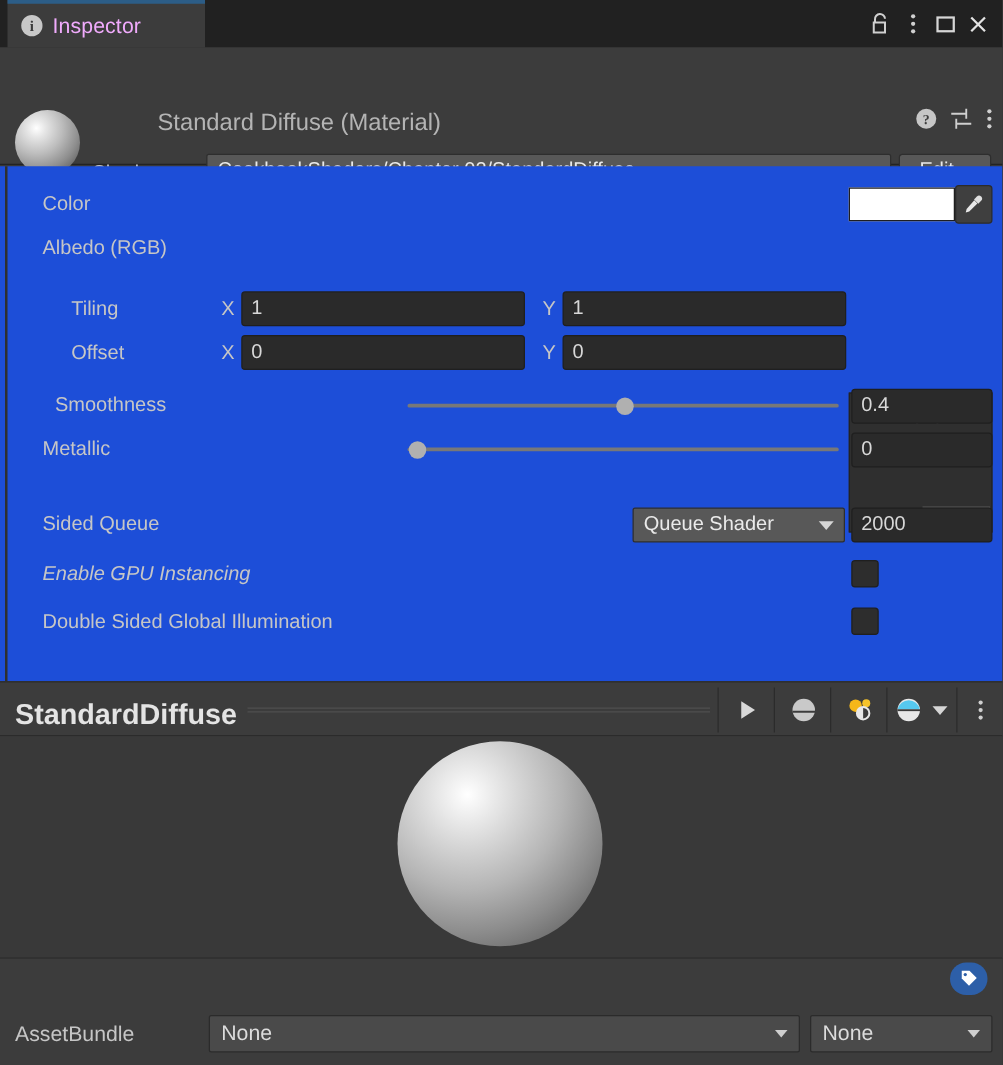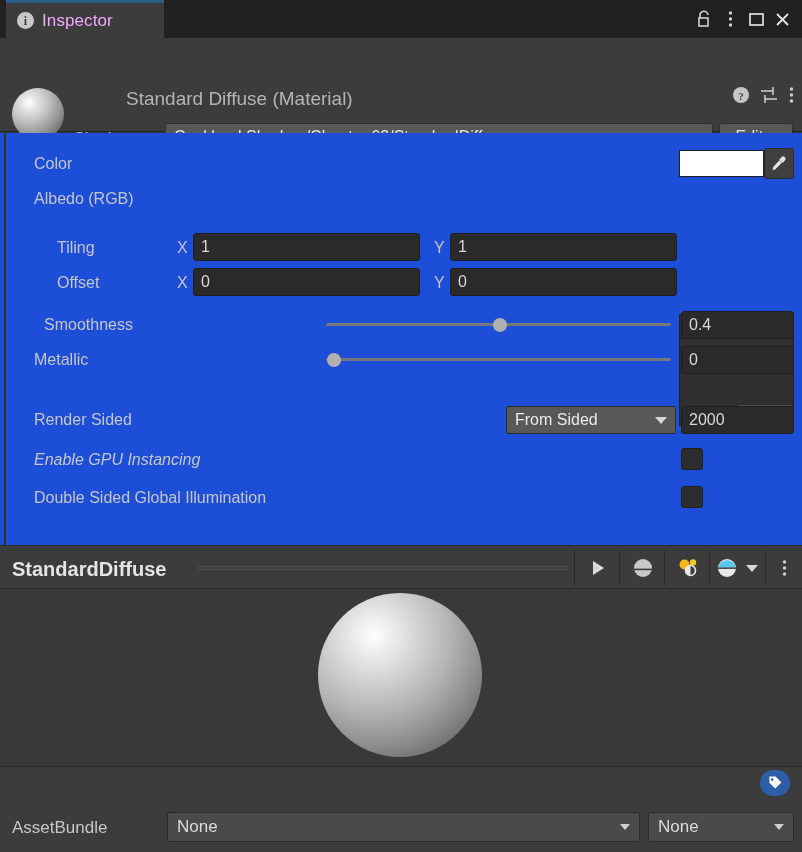--- a/index.html
+++ b/index.html
@@ -138,21 +138,21 @@
     border-right: 6px solid transparent; border-top: 7px solid #d6d6d6;
   }
 
   
   .preview-bar {
     position: absolute; top: 545px; left: 0; width: 802px; height: 44px;
     background: #3c3c3c; border-top: 1px solid #2b2b2b; border-bottom: 1px solid #2b2b2b;
   }
   .preview-name {
     position: absolute; left: 12px; top: 12px; color: #e4e4e4;
-    font-size: 20px; font-weight: bold;
+    font-size: 23px; font-weight: bold;
   }
   .preview-rule {
     position: absolute; left: 198px; top: 20px; width: 370px; height: 4px;
     border-top: 1px solid #4f4f4f; border-bottom: 1px solid #4f4f4f;
   }
   .pv-sep { position: absolute; top: 4px; width: 1px; height: 36px; background: #2b2b2b; }
   .pv-btn {
     position: absolute; top: 4px; height: 36px;
     display: flex; align-items: center; justify-content: center;
   }
@@ -306,23 +306,23 @@
     <div class="prop-label" style="left:44px; top:183px;text-align:right;">Smoothness</div>
     <div class="slider-track" style="left:326px; top:190px; width:345px;"></div>
     <div class="slider-knob" style="left:493px; top:185px;"></div>
     <div class="num-field" style="left:681px; top:178px; width:113px;">0.4</div>
 
     <div class="prop-label" style="left:34px; top:218px;">Metallic</div>
     <div class="slider-track" style="left:326px; top:225px; width:345px;"></div>
     <div class="slider-knob" style="left:327px; top:220px;"></div>
     <div class="num-field" style="left:681px; top:213px; width:113px;">0</div>
 
-    <div class="prop-label" style="left:34px; top:278px;">Render Sided</div>
+    <div class="prop-label" style="left:34px; top:278px;">Sided Queue</div>
     <div class="dropdown" style="left:506px; top:273px; width:170px;">
-      <span>From Sided</span>
+      <span>Queue Shader</span>
       <span class="caret"></span>
     </div>
     <div class="num-field" style="left:681px; top:273px; width:113px;">2000</div>
 
     <div class="prop-label" style="left:34px; top:318px;font-style:italic;">Enable GPU Instancing</div>
     <div class="checkbox" style="left:681px; top:315px;"></div>
 
     <div class="prop-label" style="left:34px; top:356px;">Double Sided Global Illumination</div>
     <div class="checkbox" style="left:681px; top:353px;"></div>
   </div>

